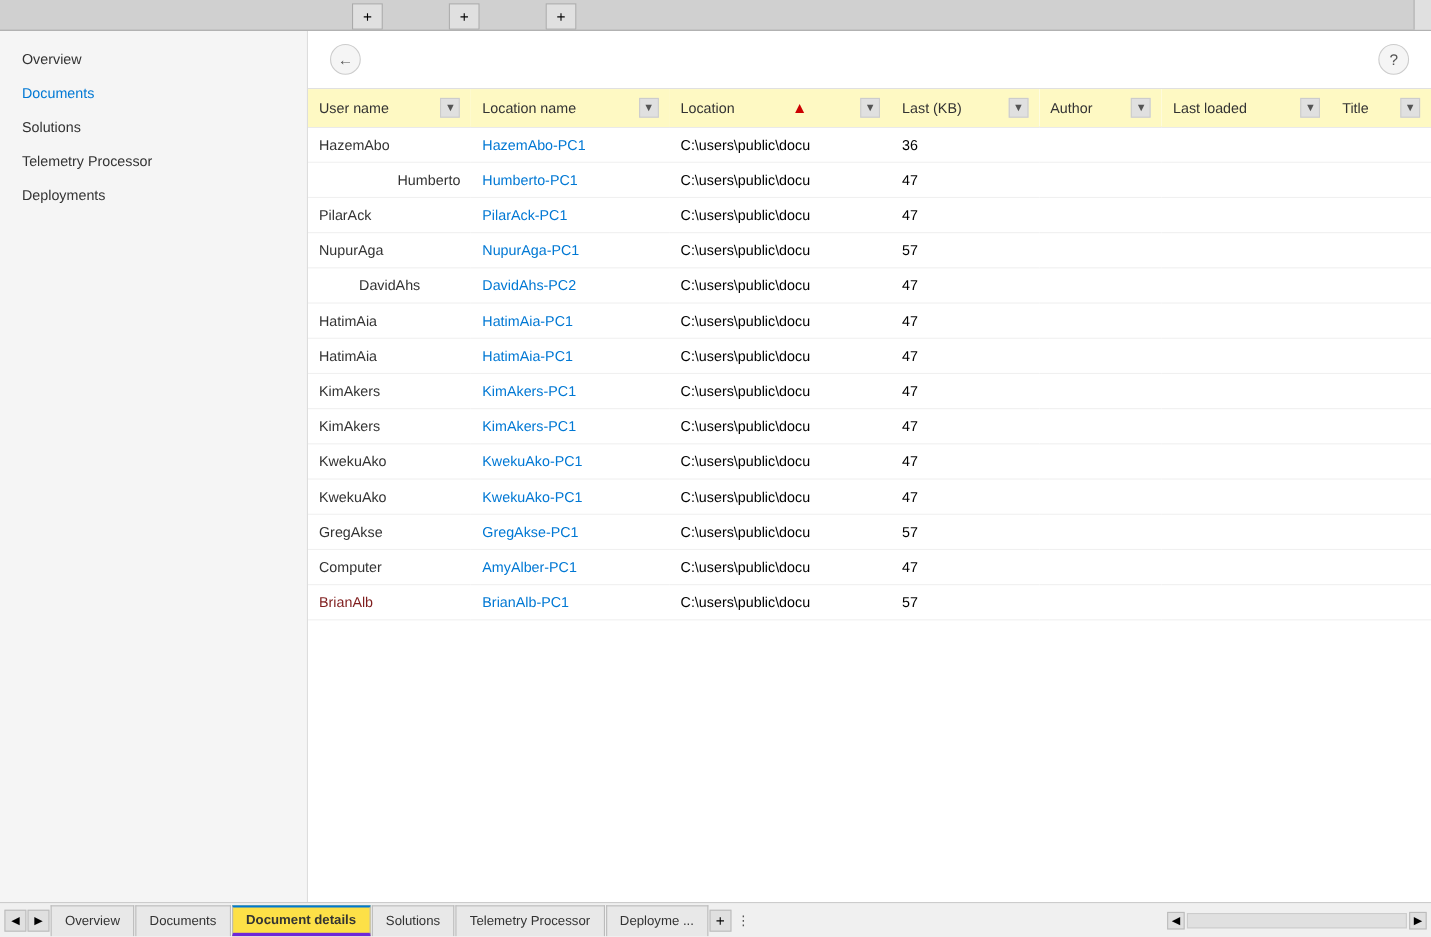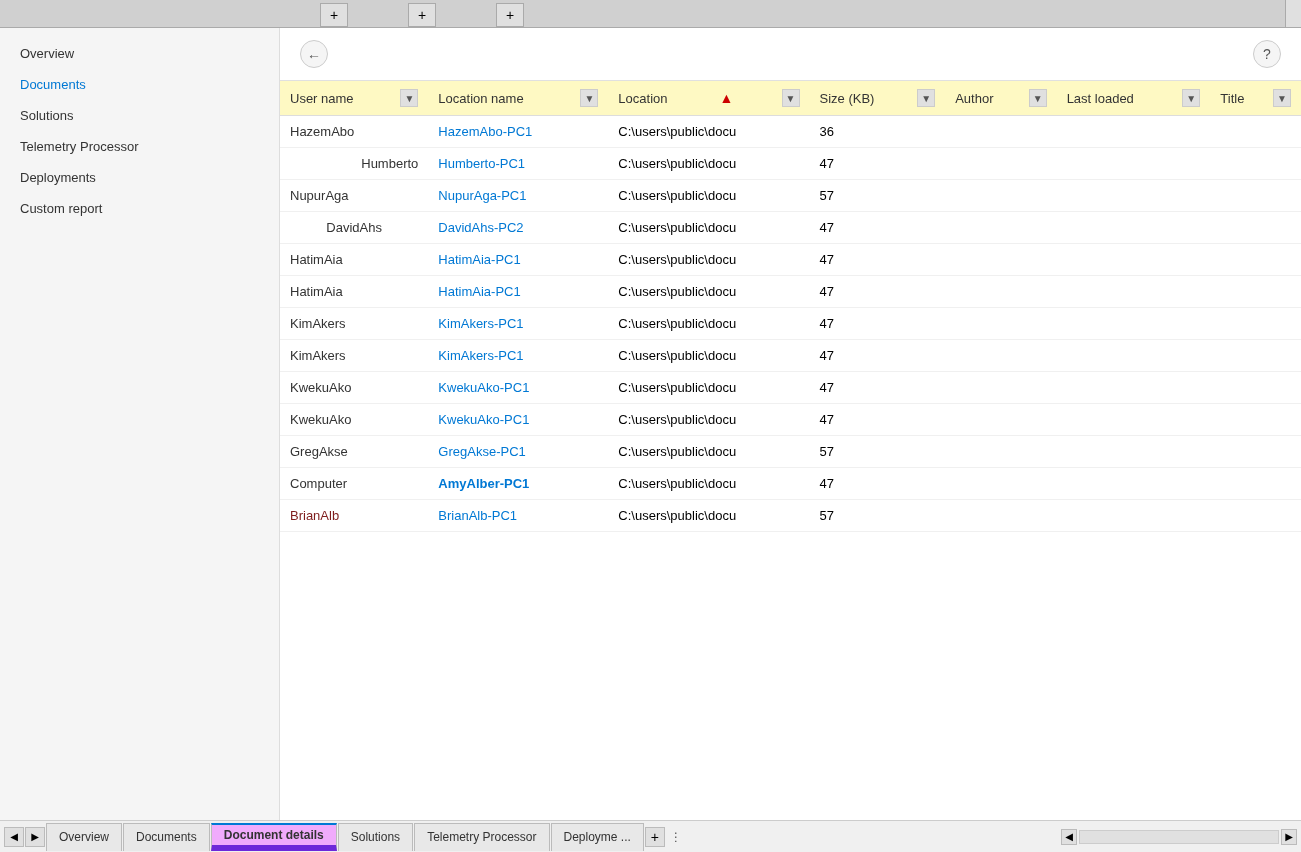--- a/index.html
+++ b/index.html
@@ -157,22 +157,22 @@
       cursor: pointer;
       border: 1px solid #bbb;
       background: #e8e8e8;
       border-bottom: none;
       height: 28px;
       display: flex;
       align-items: center;
       color: #333;
     }
     .bottom-tab.active {
-      background: #f0abfc;
-      border-bottom: 6px solid #6d28d9;
+      background: #fde047;
+      border-bottom: 3px solid #6d28d9;
       color: #333;
       font-weight: 600;
       border-top: 2px solid #0078d4;
     }
     .bottom-tab-add {
       width: 20px;
       height: 20px;
       background: #e0e0e0;
       border: 1px solid #bbb;
       cursor: pointer;
@@ -228,21 +228,20 @@
 <div class="main-area">
 
   <div class="sidebar">
 
   <div id="sidebar-items">
         <div class="sidebar-item">Overview</div>
         <div class="sidebar-item active">Documents</div>
         <div class="sidebar-item">Solutions</div>
         <div class="sidebar-item">Telemetry Processor</div>
         <div class="sidebar-item">Deployments</div>
-        <div class="sidebar-item">Custom report</div>
       </div>
     </div>
 
   <div class="content-panel">
 
     <div style="position:relative;">
       
     </div>
 
     <div class="content-header">
@@ -273,21 +272,21 @@
               </th>
               <th>
                 <div class="th-inner">
                   <span>Location</span>
                   <span class="location-flag">▲</span>
                   <div class="filter-btn">▼</div>
                 </div>
               </th>
               <th>
                 <div class="th-inner">
-                  <span>Size (KB)</span>
+                  <span>Last (KB)</span>
                   <div class="filter-btn">▼</div>
                 </div>
               </th>
               <th>
                 <div class="th-inner">
                   <span>Author</span>
                   <div class="filter-btn">▼</div>
                 </div>
               </th>
               <th>
@@ -317,20 +316,29 @@
             <tr>
               <td style="color: rgb(51, 51, 51); text-align: right;">Humberto</td>
               <td style="color: rgb(0, 120, 212);">Humberto-PC1</td>
               <td>C:\users\public\docu</td>
               <td>47</td>
               <td></td>
               <td></td>
               <td></td>
             </tr>
             <tr>
+              <td style="color: rgb(51, 51, 51);">PilarAck</td>
+              <td style="color: rgb(0, 120, 212);">PilarAck-PC1</td>
+              <td>C:\users\public\docu</td>
+              <td>47</td>
+              <td></td>
+              <td></td>
+              <td></td>
+            </tr>
+            <tr>
               <td style="color: rgb(51, 51, 51);">NupurAga</td>
               <td style="color: rgb(0, 120, 212);">NupurAga-PC1</td>
               <td>C:\users\public\docu</td>
               <td>57</td>
               <td></td>
               <td></td>
               <td></td>
             </tr>
             <tr>
               <td style="color: rgb(51, 51, 51); text-align: center;">DavidAhs</td>
@@ -399,21 +407,21 @@
               <td style="color: rgb(51, 51, 51);">GregAkse</td>
               <td style="color: rgb(0, 120, 212);">GregAkse-PC1</td>
               <td>C:\users\public\docu</td>
               <td>57</td>
               <td></td>
               <td></td>
               <td></td>
             </tr>
             <tr>
               <td style="color: rgb(51, 51, 51);">Computer</td>
-              <td style="color: rgb(0, 120, 212); font-weight: bold;">AmyAlber-PC1</td>
+              <td style="color: rgb(0, 120, 212);">AmyAlber-PC1</td>
               <td>C:\users\public\docu</td>
               <td>47</td>
               <td></td>
               <td></td>
               <td></td>
             </tr>
             <tr>
               <td style="color: #7f1d1d;">BrianAlb</td>
               <td style="color: rgb(0, 120, 212);">BrianAlb-PC1</td>
               <td>C:\users\public\docu</td>

